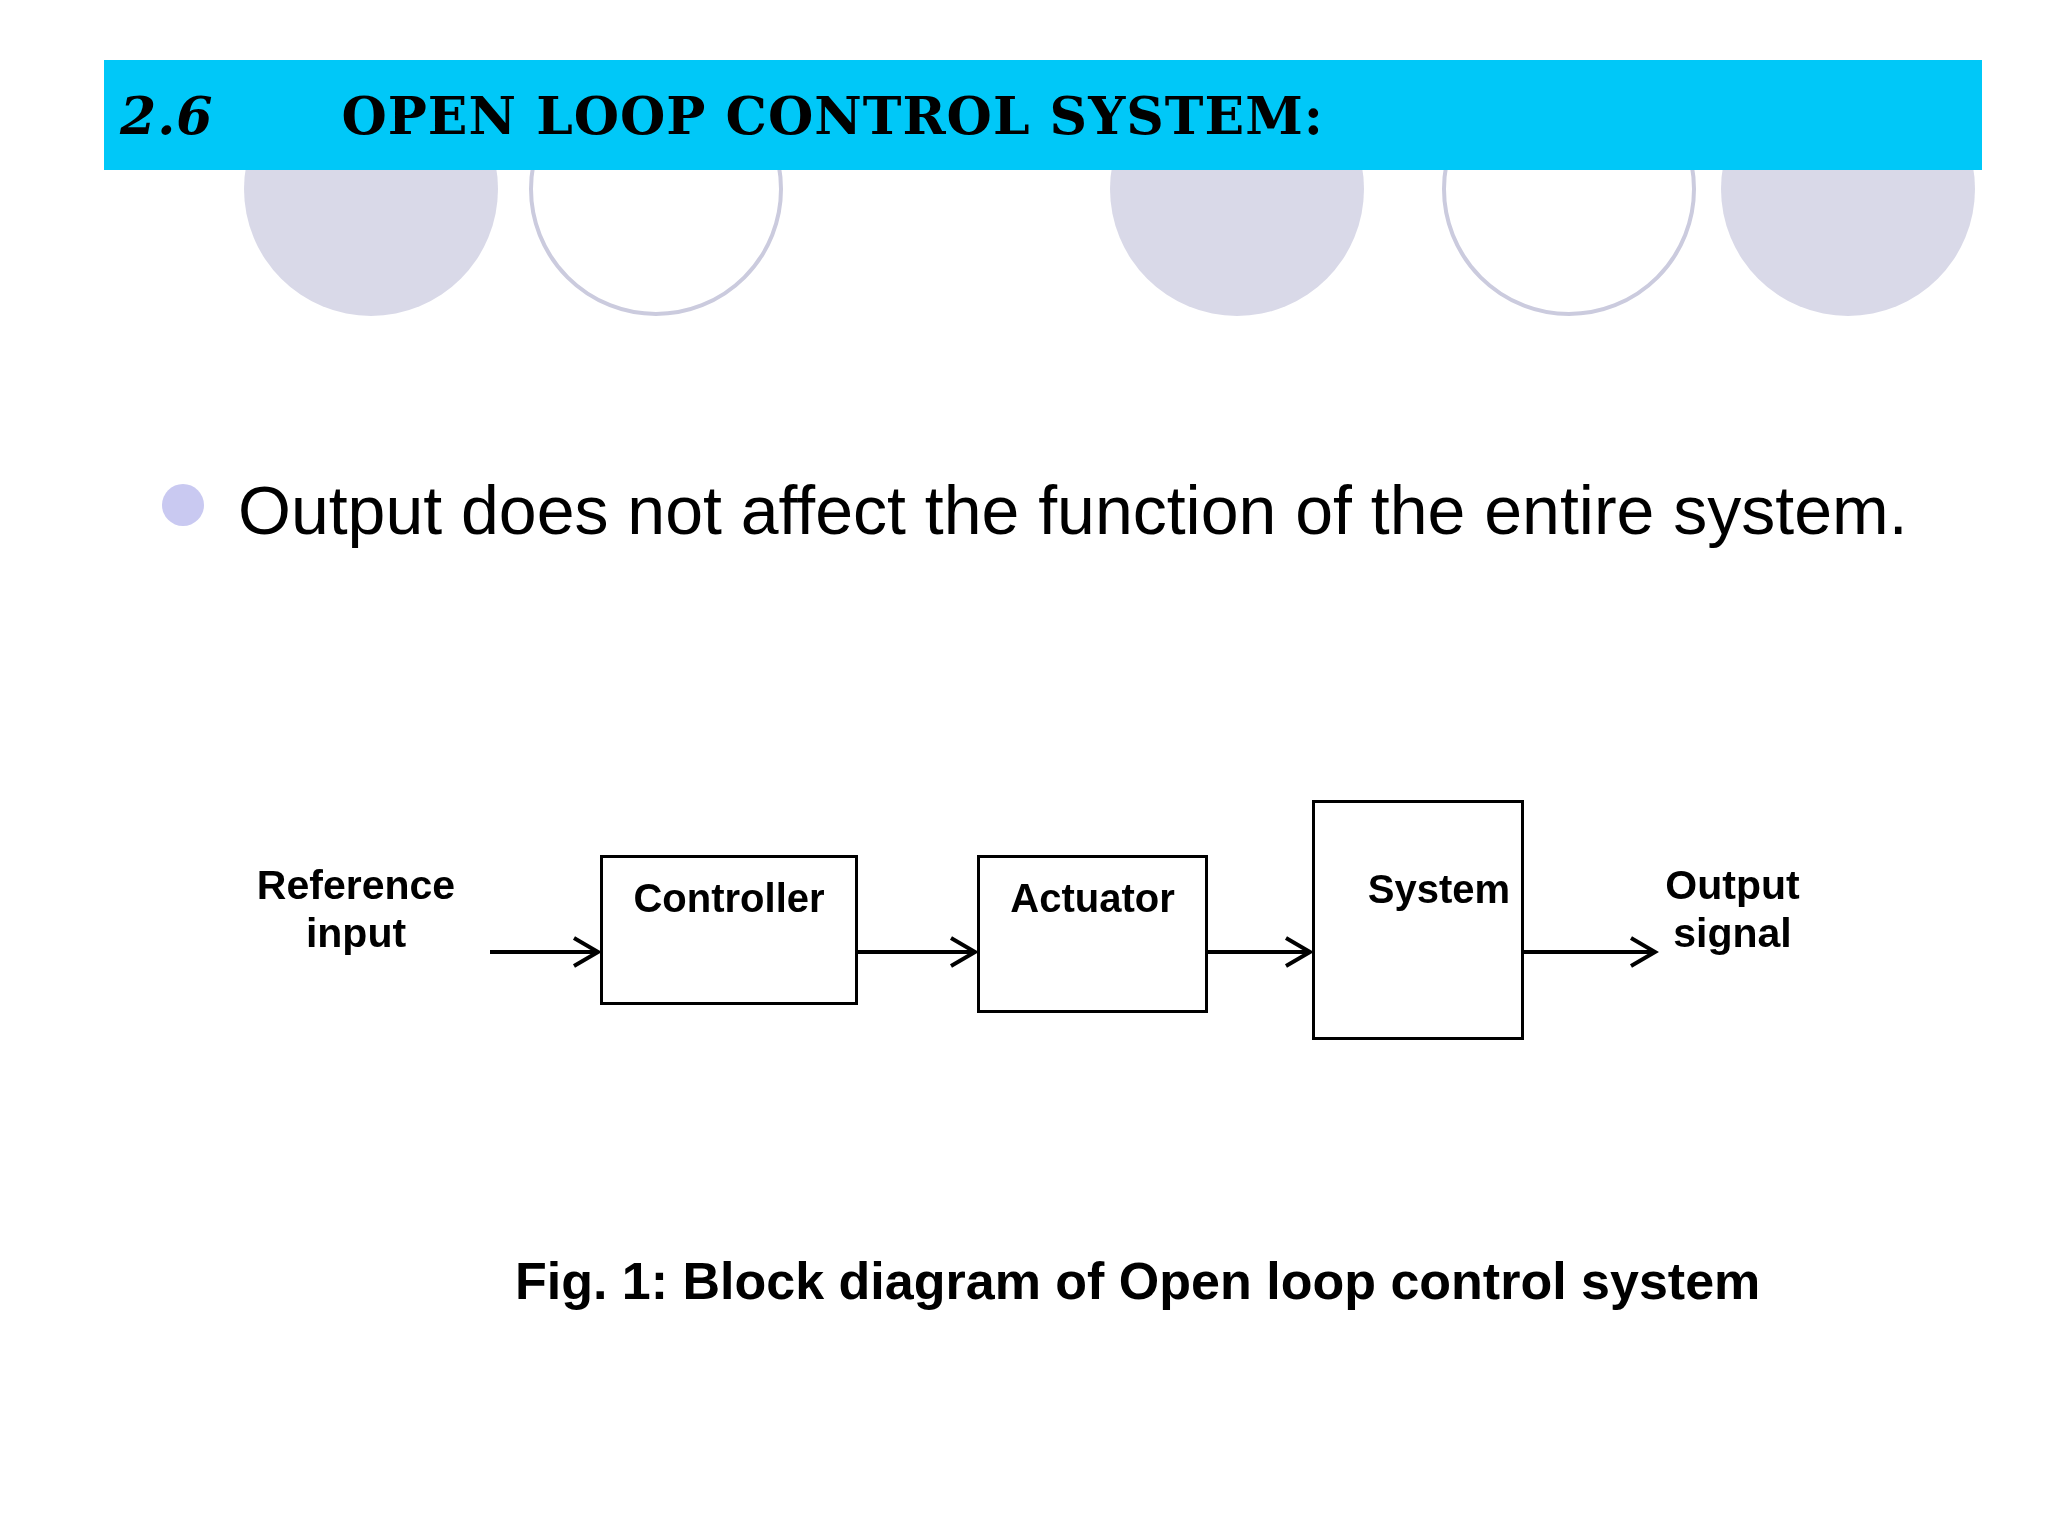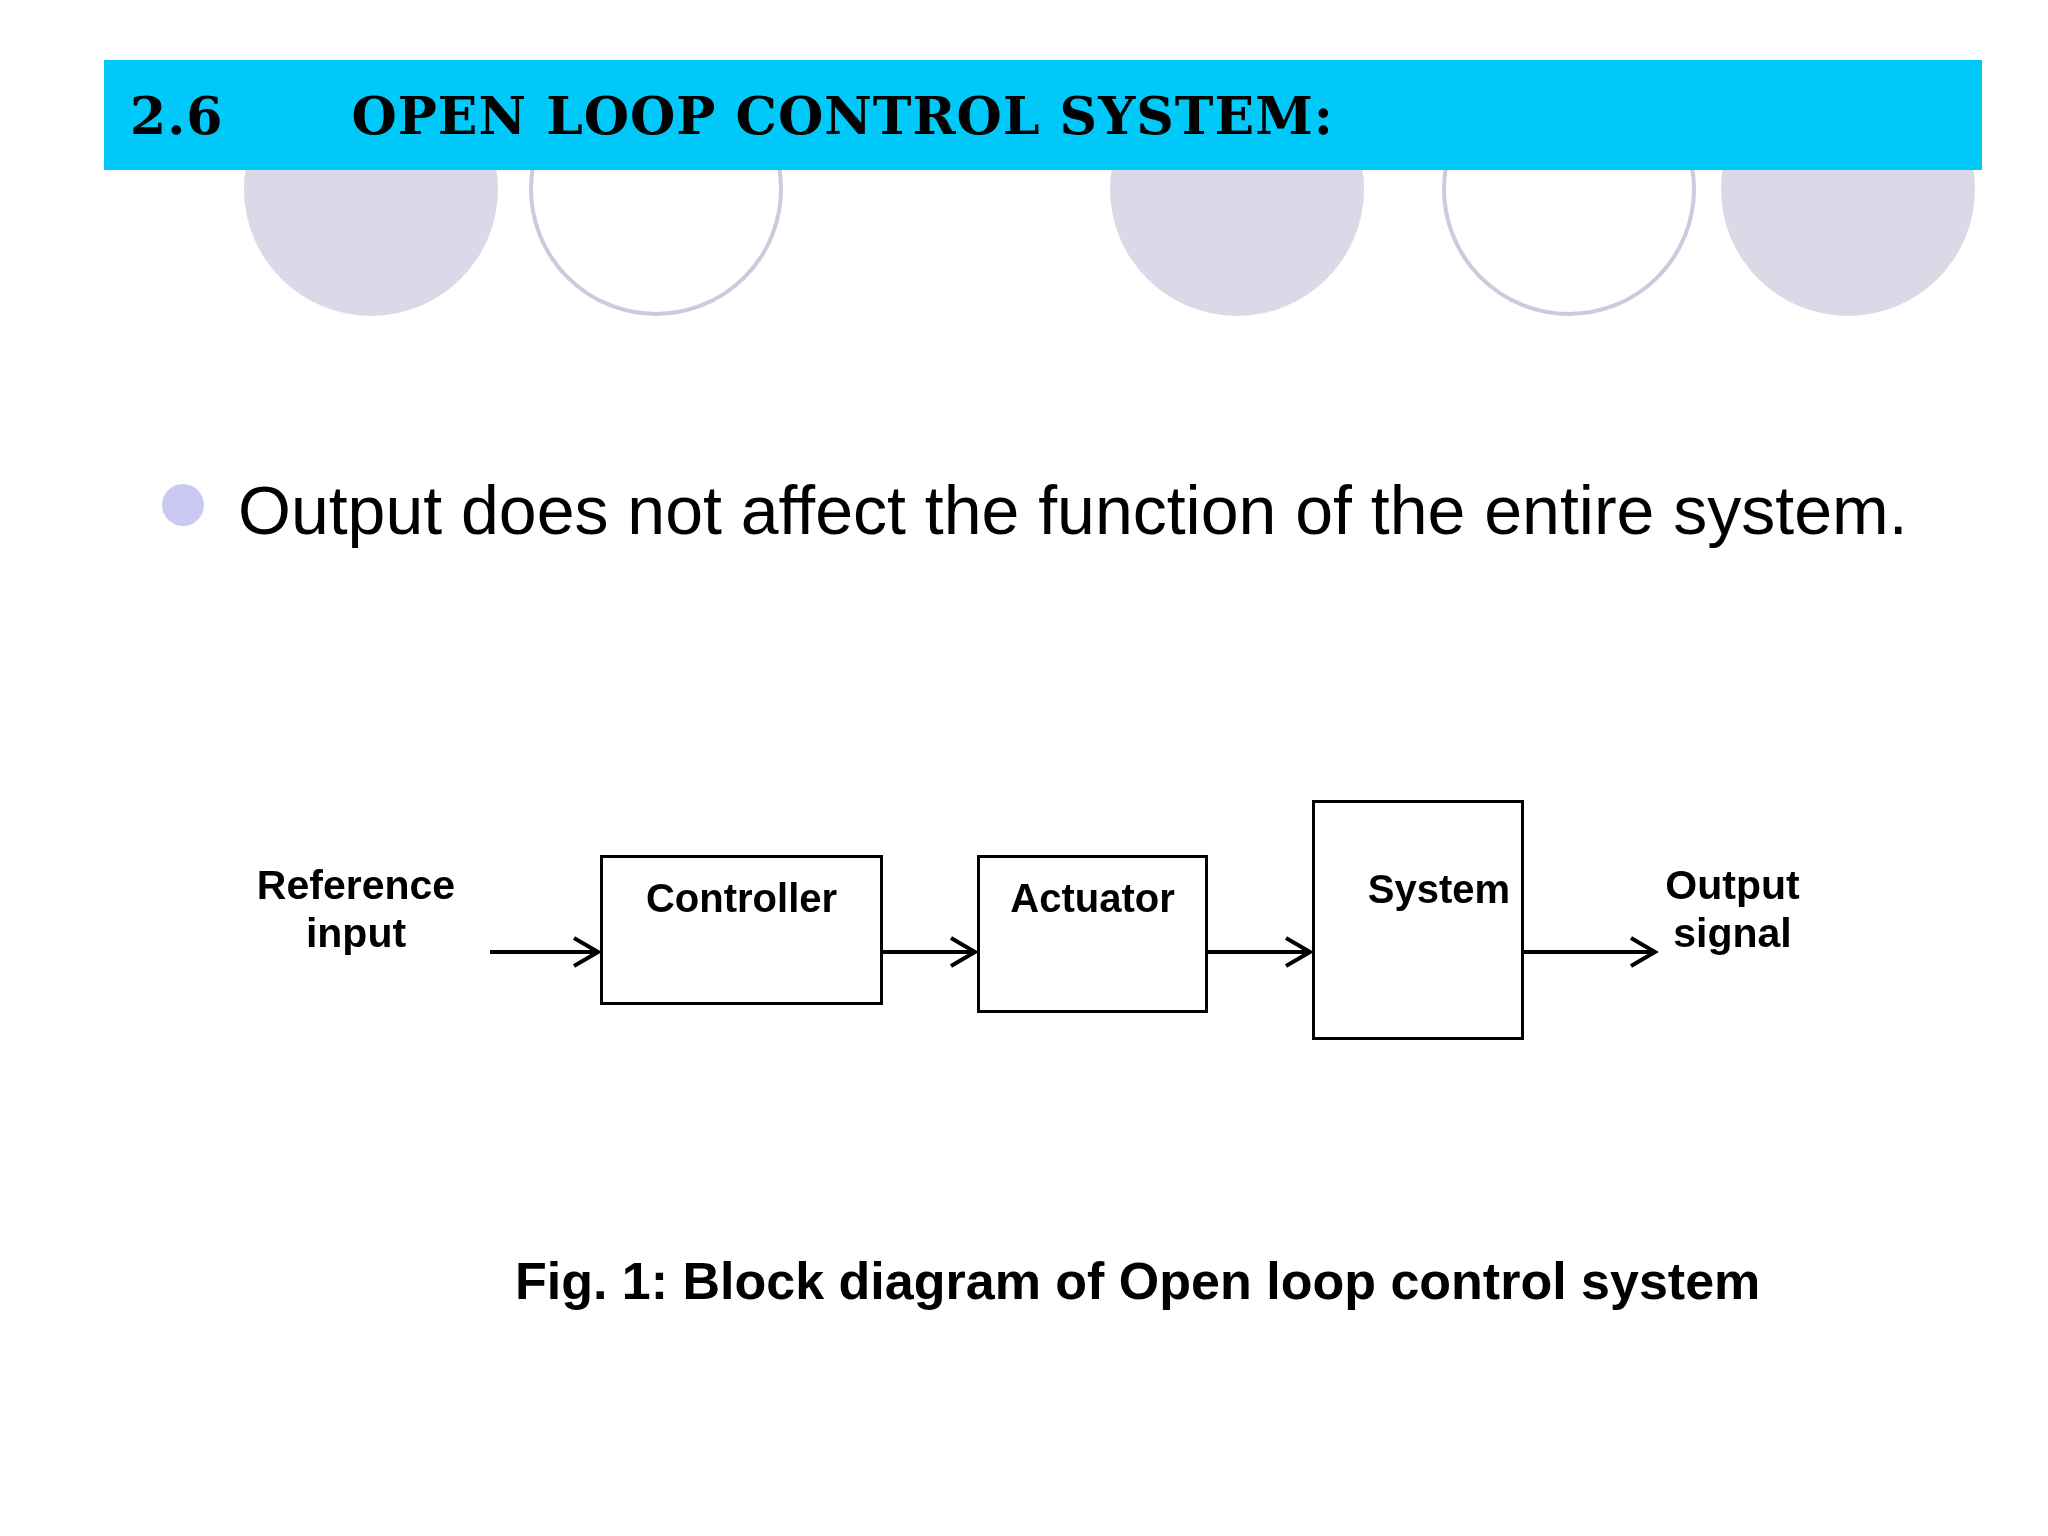--- a/index.html
+++ b/index.html
@@ -8,21 +8,21 @@
     font-family:"Liberation Sans","DejaVu Sans",sans-serif;color:#000;
   }
   
   .header-bar{
     position:absolute;left:104px;top:60px;width:1878px;height:110px;
     background:var(--header-bg,#00C8F8);z-index:3;
     display:flex;align-items:center;
     font-family:"DejaVu Serif","Liberation Serif",serif;font-weight:700;
     font-size:52px;letter-spacing:1px;
   }
-  .header-number{margin-left:26px;}
+  .header-number{margin-left:16px;font-style:italic;}
   .header-title{margin-left:128px;}
   
   .circles{position:absolute;inset:0;z-index:1;}
   .deco-circle{position:absolute;top:62px;width:254px;height:254px;border-radius:50%;box-sizing:border-box;}
   .deco-circle.filled{background:var(--circle-fill,#D9D9E8);}
   .deco-circle.outlined{background:transparent;border:4px solid var(--circle-stroke,#CBCBDE);}
   
   .bullet-dot{
     position:absolute;left:162px;top:484px;width:42px;height:42px;border-radius:50%;
     background:var(--bullet-dot,#C9C9F1);z-index:2;
@@ -31,21 +31,21 @@
     position:absolute;left:238px;top:470px;width:1760px;
     font-size:68px;line-height:1.2;z-index:2;
   }
   
   .diagram-layer{position:absolute;inset:0;z-index:2;}
   .arrow-svg{position:absolute;left:0;top:0;width:2048px;height:1536px;}
   .block{
     position:absolute;box-sizing:border-box;border:3px solid #000;background:#fff;
     text-align:center;font-weight:700;font-size:40px;line-height:1.2;
   }
-  .block-controller{left:600px;top:855px;width:283px;height:150px;padding-top:16px;}
+  .block-controller{left:600px;top:855px;width:258px;height:150px;padding-top:16px;}
   .block-actuator{left:977px;top:855px;width:231px;height:158px;padding-top:16px;}
   .block-system{left:1312px;top:800px;width:212px;height:240px;padding-top:62px;padding-left:42px;}
   .flow-label{
     position:absolute;text-align:center;font-weight:700;font-size:41px;line-height:117%;
   }
   .label-input{left:236px;top:862px;width:240px;}
   .label-output{left:1615px;top:862px;width:235px;}
   
   .caption{
     position:absolute;left:515px;top:1250px;font-size:52px;line-height:1.2;z-index:2;white-space:nowrap;font-weight:bold;

